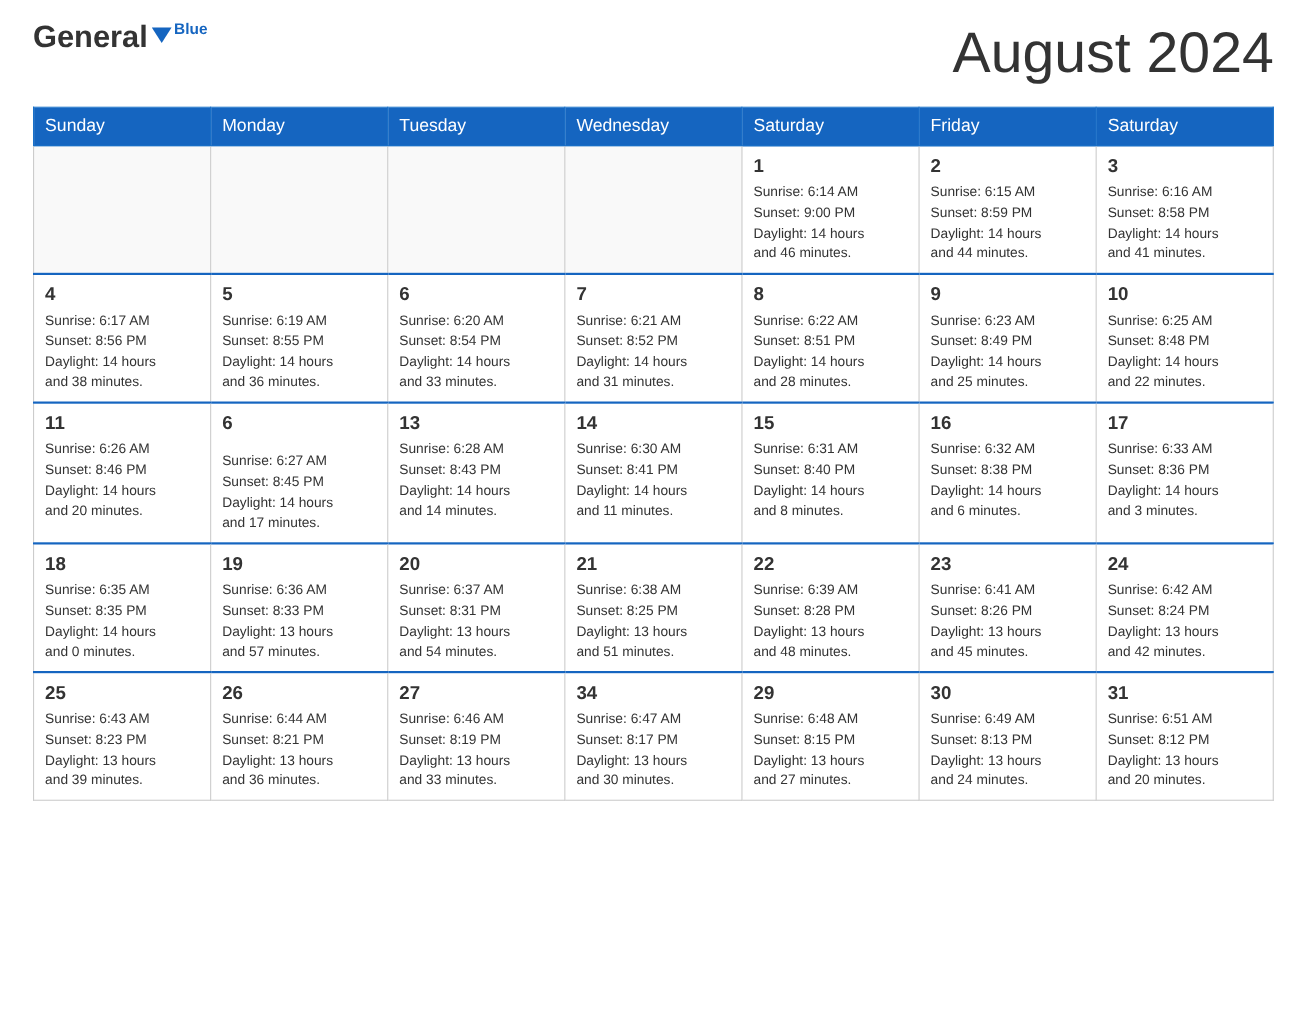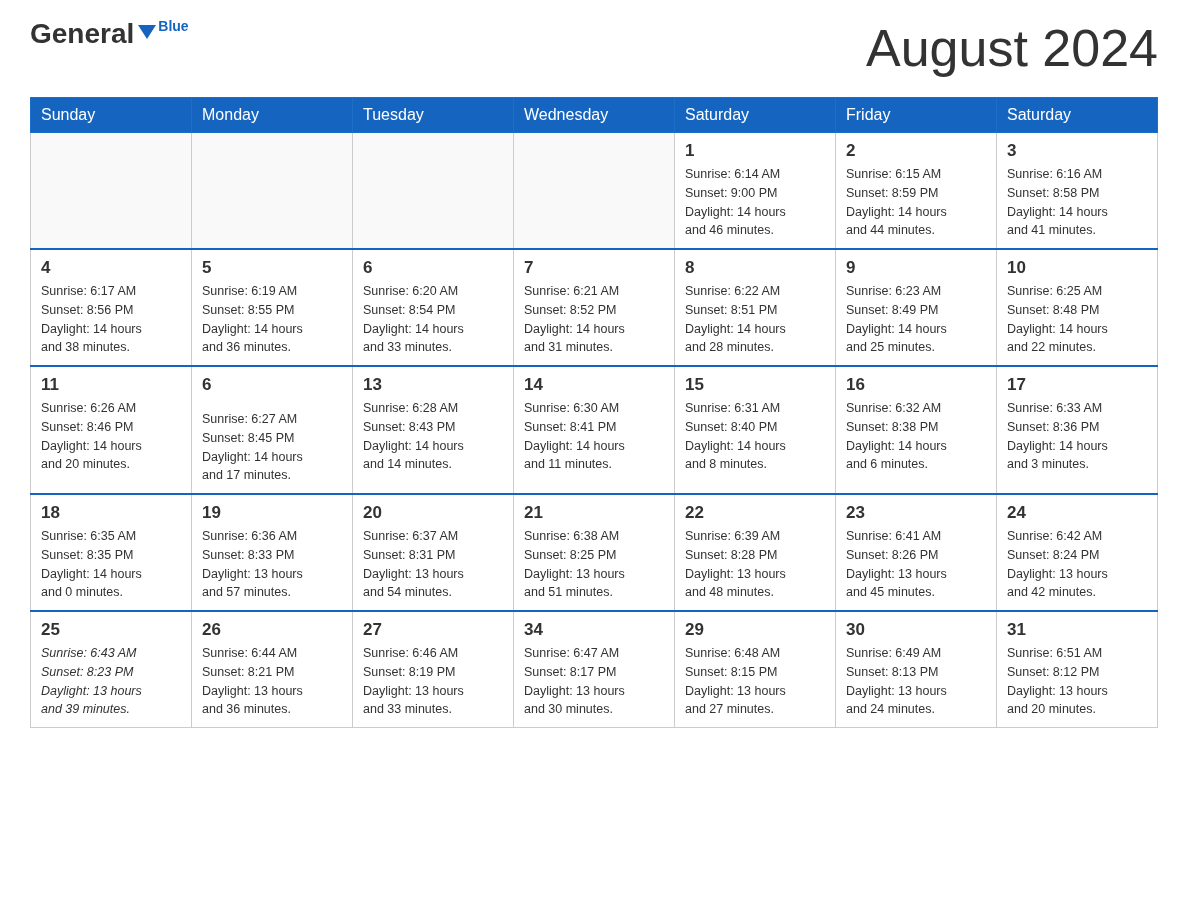--- a/index.html
+++ b/index.html
@@ -297,21 +297,21 @@
           <span class="day-number">24</span>
           <div class="day-info" style="white-space: pre-line;">Sunrise: 6:42 AM
 Sunset: 8:24 PM
 Daylight: 13 hours
 and 42 minutes.</div>
         </td>
       </tr>
       <tr class="row-separator">
         <td>
           <span class="day-number">25</span>
-          <div class="day-info" style="white-space: pre-line; font-style: italic;">Sunrise: 6:43 AM
+          <div class="day-info" style="white-space: pre-line;">Sunrise: 6:43 AM
 Sunset: 8:23 PM
 Daylight: 13 hours
 and 39 minutes.</div>
         </td>
         <td>
           <span class="day-number">26</span>
           <div class="day-info" style="white-space: pre-line;">Sunrise: 6:44 AM
 Sunset: 8:21 PM
 Daylight: 13 hours
 and 36 minutes.</div>

